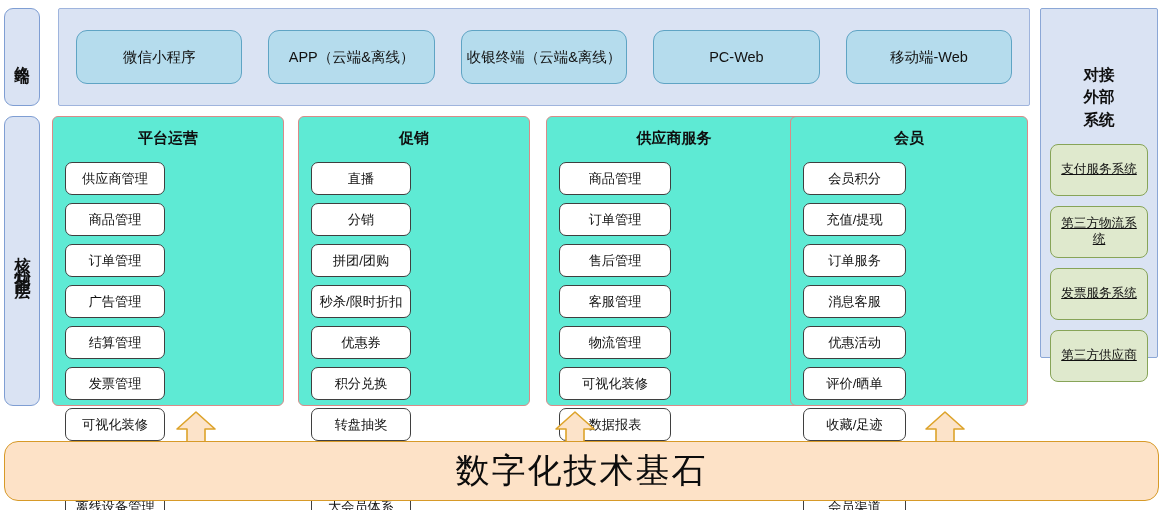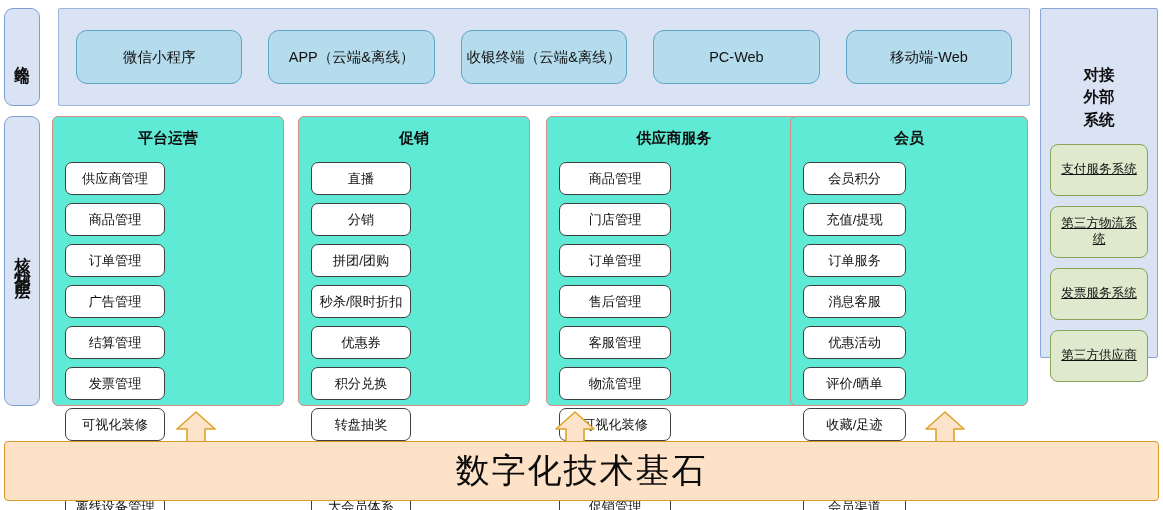--- a/index.html
+++ b/index.html
@@ -160,21 +160,21 @@
     top: 411px;
     width: 42px;
     height: 34px;
   }
 
   
   .foundation {
     left: 4px; top: 441px; width: 1155px; height: 60px;
     background: #fde2c7;
     border: 1.4px solid #d79a28;
-    border-radius: 4px;
+    border-radius: 14px;
     display: flex;
     align-items: center;
     justify-content: center;
   }
   .foundation-text {
     font-size: 34px;
     color: #0c0c0c;
     letter-spacing: 2px;
   }
 </style>
@@ -227,21 +227,20 @@
       <div class="cell">会员等级</div>
       <div class="cell">大会员体系</div>
 
     </div>
   </div>
 
   <div class="abs panel panel-3">
     <div class="panel-title">供应商服务</div>
     <div class="panel-grid">
       <div class="cell">商品管理</div>
-      <div class="cell">门店管理</div>
       <div class="cell">订单管理</div>
       <div class="cell">售后管理</div>
       <div class="cell">客服管理</div>
       <div class="cell">物流管理</div>
       <div class="cell">可视化装修</div>
       <div class="cell">数据报表</div>
       <div class="cell">促销管理</div>
 
     </div>
   </div>

